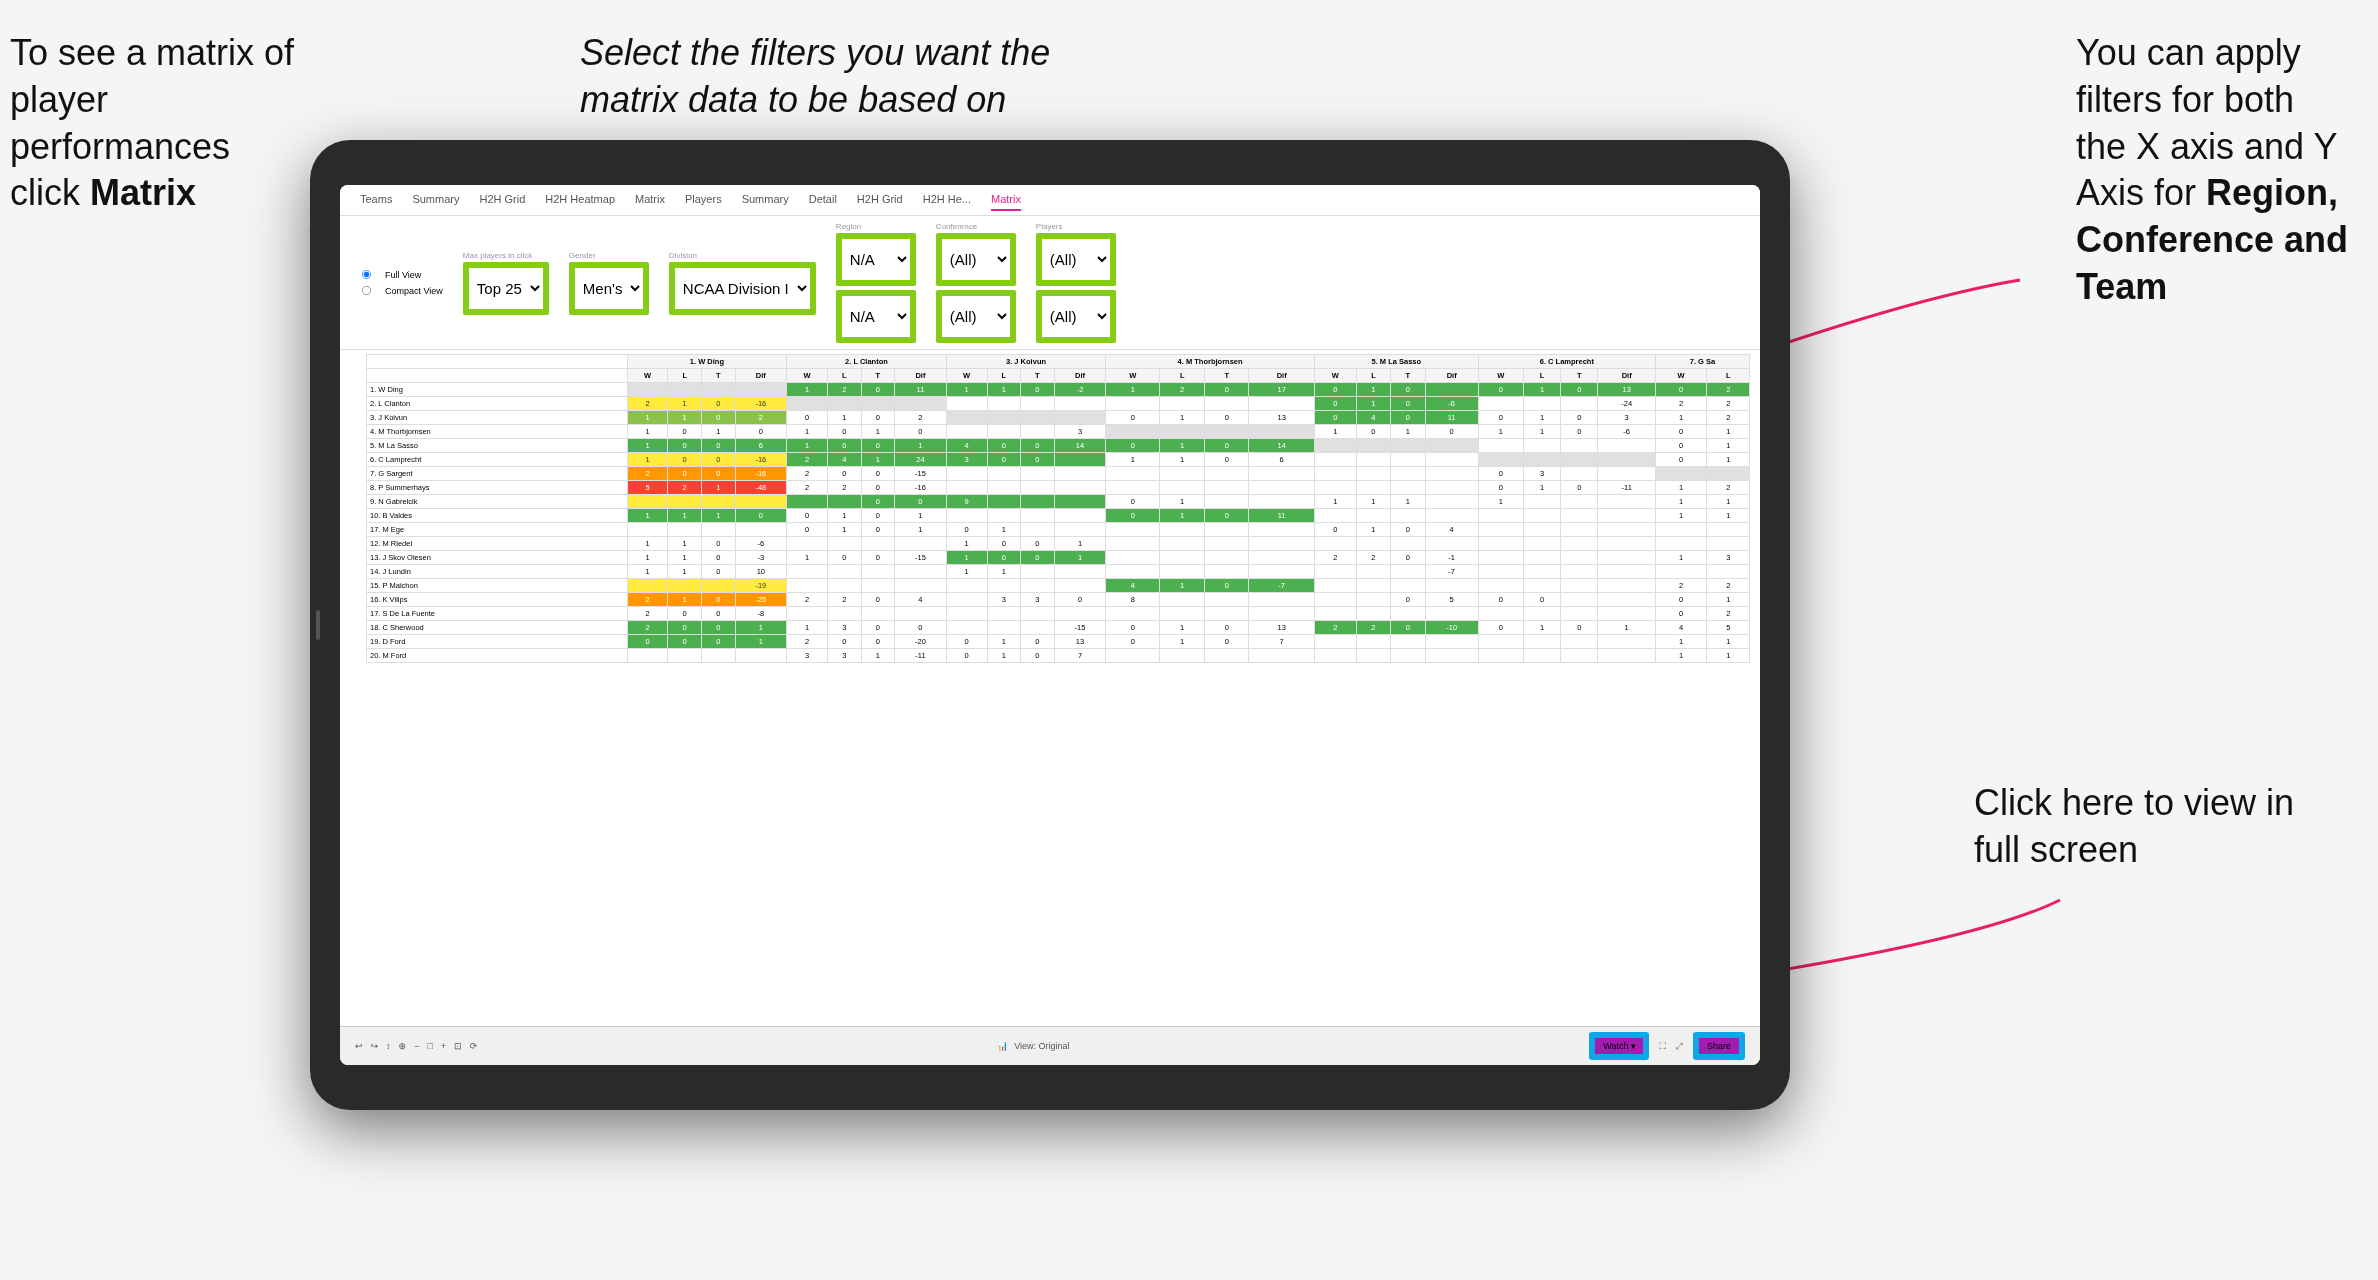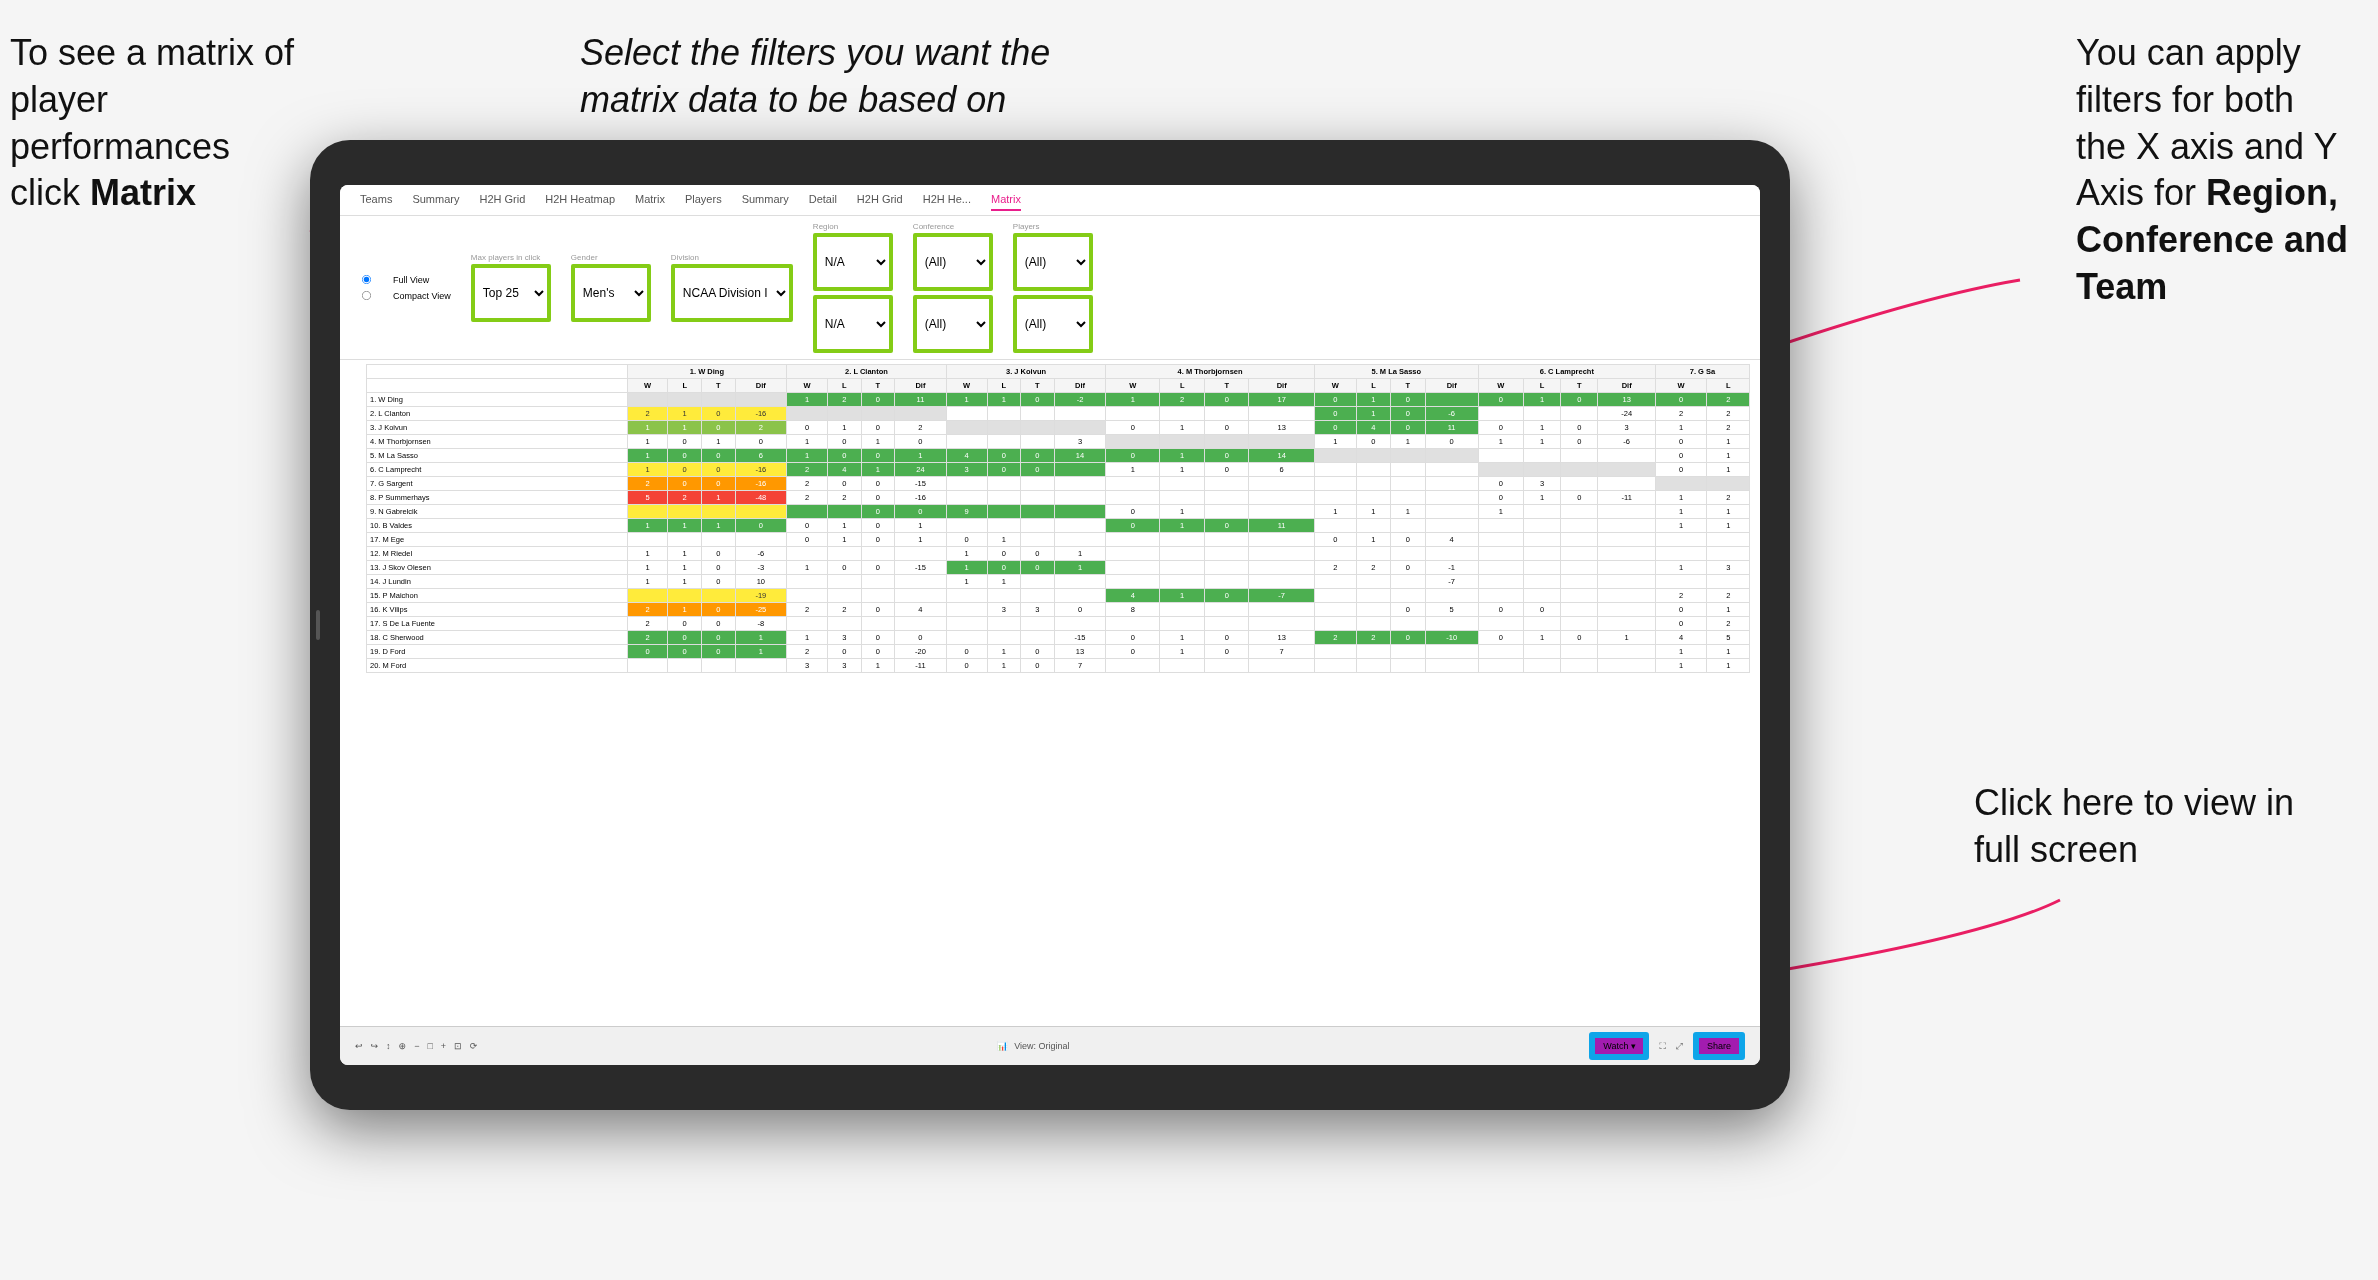--- a/index.html
+++ b/index.html
@@ -167,38 +167,38 @@
     .view-options {
       display: flex;
       flex-direction: column;
       gap: 3px;
       font-size: 9px;
     }
 
     .radio-option {
       display: flex;
       align-items: center;
-      gap: 20px;
+      gap: 12px;
     }
 
     .filter-group {
       display: flex;
       flex-direction: column;
       gap: 2px;
     }
 
     .filter-label {
       font-size: 8px;
       color: #999;
     }
 
     .filter-select {
-      font-size: 12px;
-      border: 4px solid #84cc16;
-      padding: 17px 4px;
+      font-size: 15px;
+      border: 6px solid #84cc16;
+      padding: 11px 4px;
       border-radius: 2px;
       background: #fff;
       min-width: 80px;
     }
 
     
     .matrix-area {
       flex: 1;
       overflow: auto;
       padding: 4px 10px;

